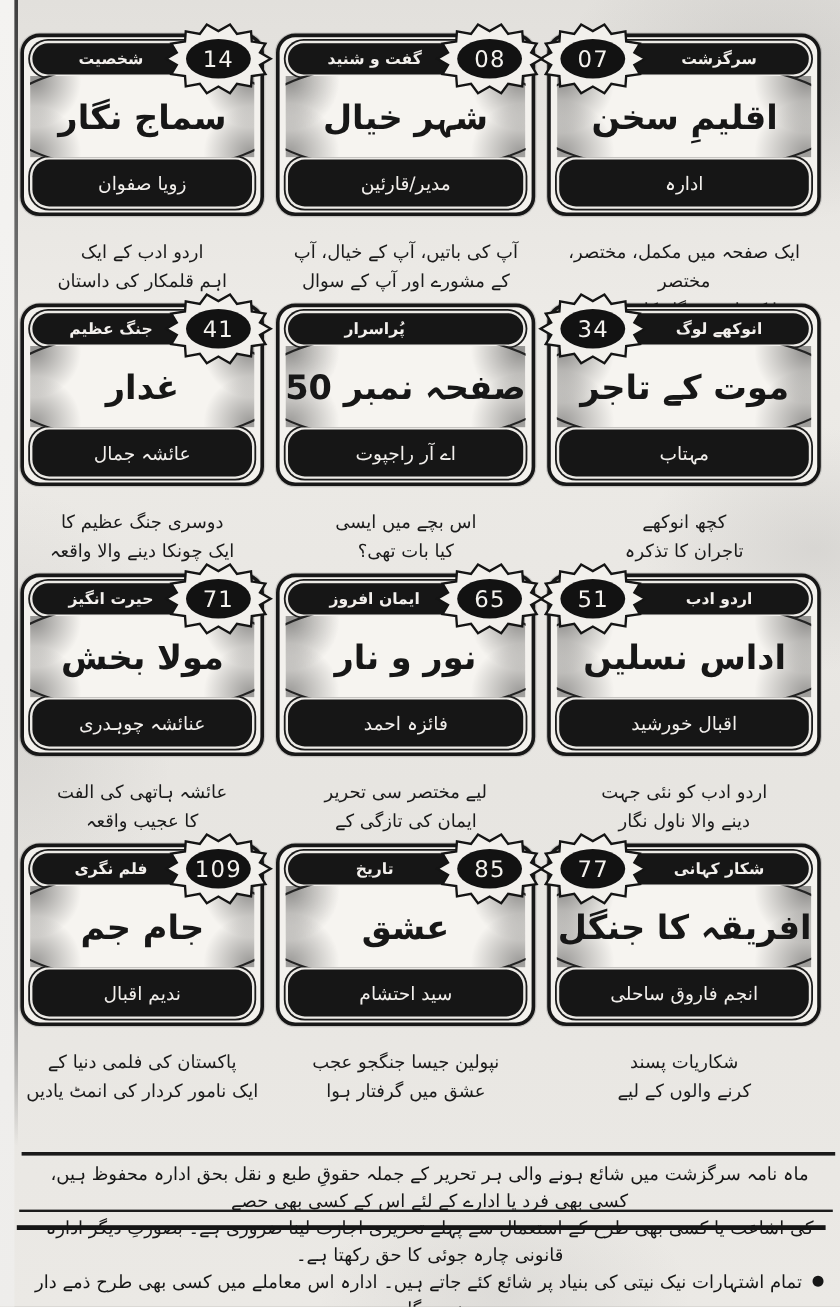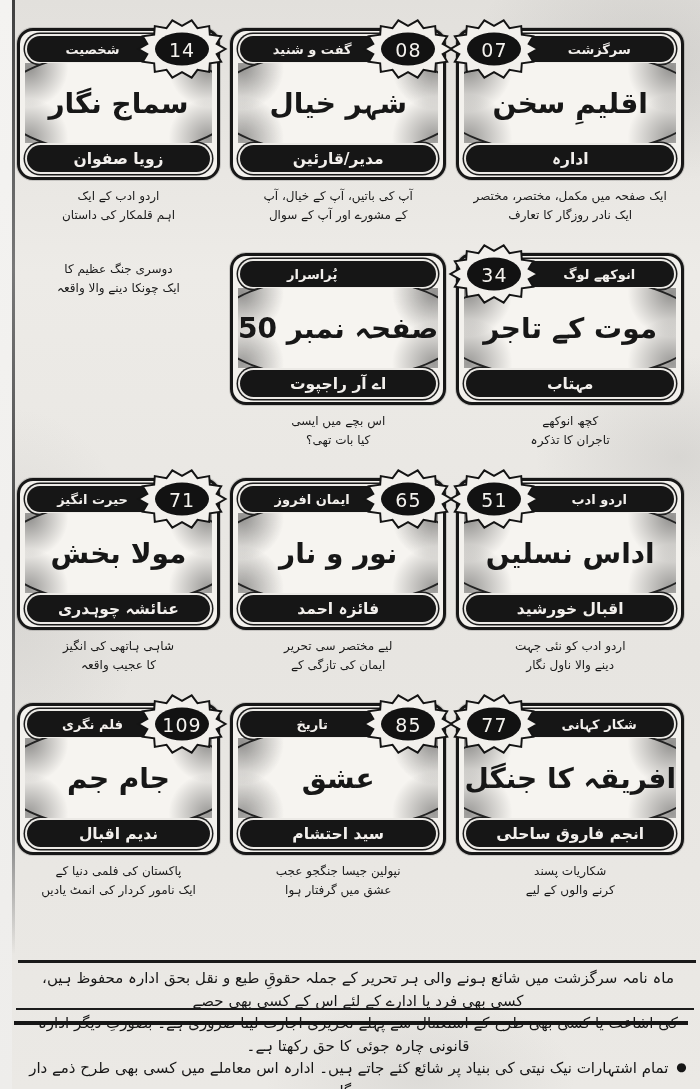--- a/index.html
+++ b/index.html
@@ -25,21 +25,21 @@
 
   .cell { height:225px; position:relative; }
 
   .card { position:relative; height:146px; border:3px solid #171717; border-radius:16px;
     background:#f3f1ed; display:flex; flex-direction:column;
     box-shadow:0 0 0 1px rgba(40,40,40,.18); }
 
   .bar { background:#161616; border-radius:14px; display:flex; align-items:center; justify-content:center;
     color:#f2efec; box-shadow:0 0 0 2px #eceae6, 0 0 0 3.5px #1b1b1b; }
   .topbar { height:26px; margin:5px 7px 0; font-size:13px; font-weight:bold; letter-spacing:.5px; }
-  .authorbar { height:27px; margin:1px 7px 5px; font-size:15.5px; font-weight:bold; }
+  .authorbar { height:39px; margin:1px 7px 5px; font-size:15.5px; font-weight:normal; }
 
   .badge-right .topbar { padding-left:6px; padding-right:58px; }
   .badge-left  .topbar { padding-left:58px; }
 
   .badge { position:absolute; top:-14px; width:94px; height:64px; z-index:4; }
   .badge-right .badge { right:-12px; }
   .badge-left  .badge { left:-12px; }
   .burst { position:absolute; inset:0; width:100%; height:100%; }
   .num { position:absolute; left:50%; top:50%; transform:translate(-50%,-50%);
     min-width:54px; height:33px; padding:0 5px; box-sizing:border-box;
@@ -53,21 +53,21 @@
     border:2px solid #1c1c1c; border-radius:50%; background:#f6f4f0; }
   .titlebox::after { content:""; position:absolute; inset:0;
     background:
       radial-gradient(circle at 2% 6%, rgba(45,45,45,.50), transparent 20%),
       radial-gradient(circle at 98% 6%, rgba(45,45,45,.50), transparent 20%),
       radial-gradient(circle at 2% 94%, rgba(45,45,45,.45), transparent 20%),
       radial-gradient(circle at 98% 94%, rgba(45,45,45,.45), transparent 20%); }
   .title { position:relative; z-index:1; font-size:28px; font-weight:bold; color:#171717;
     white-space:nowrap; max-width:100%; }
 
-  .desc { margin-top:7px; text-align:center; font-size:12px; line-height:1.6;
+  .desc { margin-top:18px; text-align:center; font-size:15px; line-height:1.6;
     color:#1b1b1b; direction:rtl; }
 
   .footer { position:absolute; left:18px; right:4px; top:960px; z-index:3;
     border-top:3px solid #1a1a1a; padding:4px 8px 0 10px;
     direction:rtl; text-align:center; font-size:15px; line-height:1.5; color:#161616; }
   .footer .bullet { font-size:12px; margin-left:8px; position:relative; top:-2px; }
   .footer-rule-thin  { position:absolute; left:16px; right:6px;  top:1008px; height:2px; background:#1c1c1c; z-index:3; }
   .footer-rule-thick { position:absolute; left:14px; right:12px; top:1021px; height:4px; background:#161616; z-index:3; }
 </style>
 </head>
@@ -186,20 +186,37 @@
         <span>اے آر راجپوت</span>
       </div>
     </div>
     <div class="desc">
       <div>اس بچے میں ایسی</div>
       <div>کیا بات تھی؟</div>
     </div>
   </div>
 
   <div class="cell badge-right">
+    <div class="card">
+      <div class="bar topbar">
+        <span>جنگ عظیم</span>
+      </div>
+      <div class="badge">
+        <svg class="burst" viewBox="0 0 100 72" aria-hidden="true">
+          <polygon fill="#f2f0ec" stroke="#141414" stroke-width="2.2" points="99.0,36.0 89.0,41.8 94.1,50.3 81.3,52.2 80.6,61.8 67.4,59.4 60.9,68.2 50.0,62.0 39.1,68.2 32.6,59.4 19.4,61.8 18.7,52.2 5.9,50.3 11.0,41.8 1.0,36.0 11.0,30.2 5.9,21.7 18.7,19.8 19.4,10.2 32.6,12.6 39.1,3.8 50.0,10.0 60.9,3.8 67.4,12.6 80.6,10.2 81.3,19.8 94.1,21.7 89.0,30.2"></polygon>
+        </svg>
+        <span class="num">41</span>
+      </div>
+      <div class="titlebox">
+        <span class="title">غدار</span>
+      </div>
+      <div class="bar authorbar">
+        <span>عائشہ جمال</span>
+      </div>
+    </div>
     <div class="desc">
       <div>دوسری جنگ عظیم کا</div>
       <div>ایک چونکا دینے والا واقعہ</div>
     </div>
   </div>
 
   <div class="cell badge-left">
     <div class="card">
       <div class="bar topbar">
         <span>اردو ادب</span>
@@ -259,21 +276,21 @@
         <span class="num">71</span>
       </div>
       <div class="titlebox">
         <span class="title">مولا بخش</span>
       </div>
       <div class="bar authorbar">
         <span>عنائشہ چوہدری</span>
       </div>
     </div>
     <div class="desc">
-      <div>شاہی ہاتھی کی انگیز</div>
+      <div>عائشہ ہاتھی کی الفت</div>
       <div>کا عجیب واقعہ</div>
     </div>
   </div>
 
   <div class="cell badge-left">
     <div class="card">
       <div class="bar topbar">
         <span>شکار کہانی</span>
       </div>
       <div class="badge">

